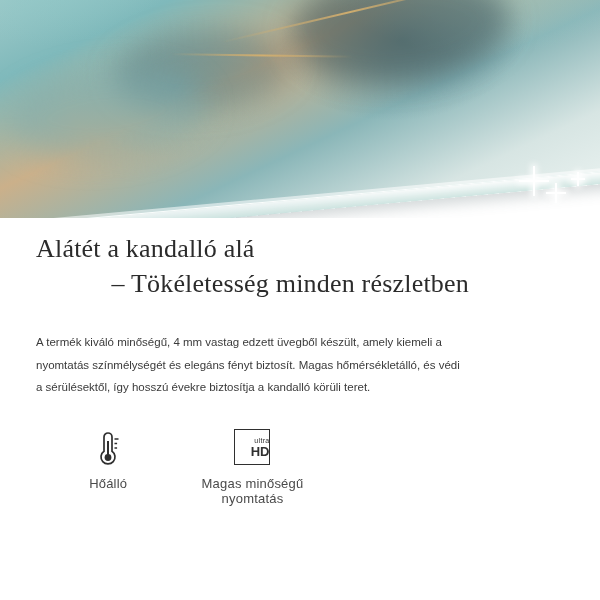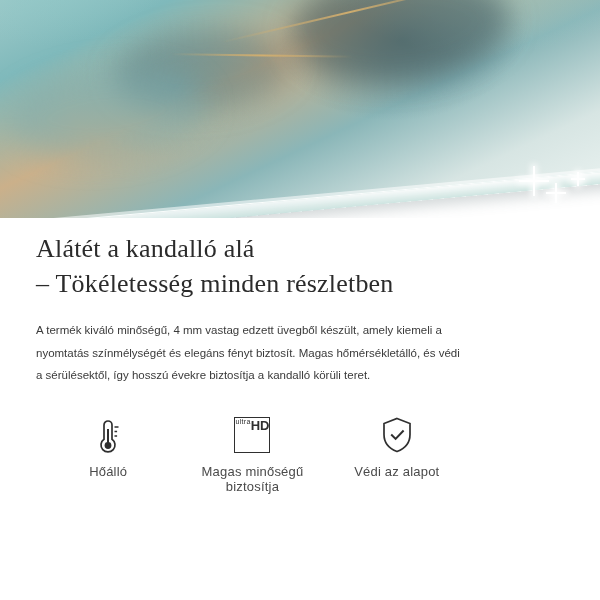--- a/index.html
+++ b/index.html
@@ -116,23 +116,23 @@
   .headline {
     margin: 0;
     padding-top: 14px;
     font-family: "Liberation Serif", serif;
     font-weight: 400;
     font-size: 26px;
     line-height: 1.33;
     color: #2b2b2b;
     letter-spacing: 0.2px;
   }
-  .headline .line2 { display: block; }
+  .headline .line2 { display: block; text-align: right; }
   .body-copy {
-    margin: 18px 0 0 0;
+    margin: 30px 0 0 0;
     font-size: 11.5px;
     line-height: 1.95;
     color: #3a3a3a;
     max-width: 534px;
   }
 
   
   .features {
     margin-top: 26px;
     display: grid;
@@ -156,22 +156,22 @@
     margin-top: 6px;
     font-size: 13px;
     color: #4a4a4a;
     letter-spacing: 0.2px;
   }
   .ultrahd-box {
     width: 34px;
     height: 34px;
     border: 1.6px solid #2f2f2f;
     display: flex;
-    flex-direction: row;
-    align-items: flex-start;
+    flex-direction: column;
+    align-items: flex-end;
     justify-content: center;
     line-height: 1;
   }
   .ultrahd-box .u-top {
     font-size: 7px;
     color: #2f2f2f;
     letter-spacing: 0.3px;
   }
   .ultrahd-box .u-bot {
     font-size: 13px;
@@ -226,31 +226,22 @@
         <div class="feature-label">Hőálló</div>
       </div>
 
       <div class="feature">
         <div class="feature-icon">
           <div class="ultrahd-box">
             <span class="u-top">ultra</span>
             <span class="u-bot">HD</span>
           </div>
         </div>
-        <div class="feature-label">Magas minőségű biztosítja</div>
+        <div class="feature-label">Magas minőségű nyomtatás</div>
       </div>
 
-      <div class="feature">
-        <div class="feature-icon">
-          <svg width="40" height="44" viewBox="0 0 40 44" fill="none" stroke="#2f2f2f" stroke-width="1.7">
-            <path d="M20 5.5 33 10.5v11c0 8.4-5.6 14.3-13 17-7.4-2.7-13-8.6-13-17v-11L20 5.5z"></path>
-            <path d="M14.2 21.5l4.4 4.4 8-8.4" stroke-width="2"></path>
-          </svg>
-        </div>
-        <div class="feature-label">Védi az alapot</div>
-      </div>
 
 
 
 
     </div>
   </div>
 </div>
 
 </body></html>

